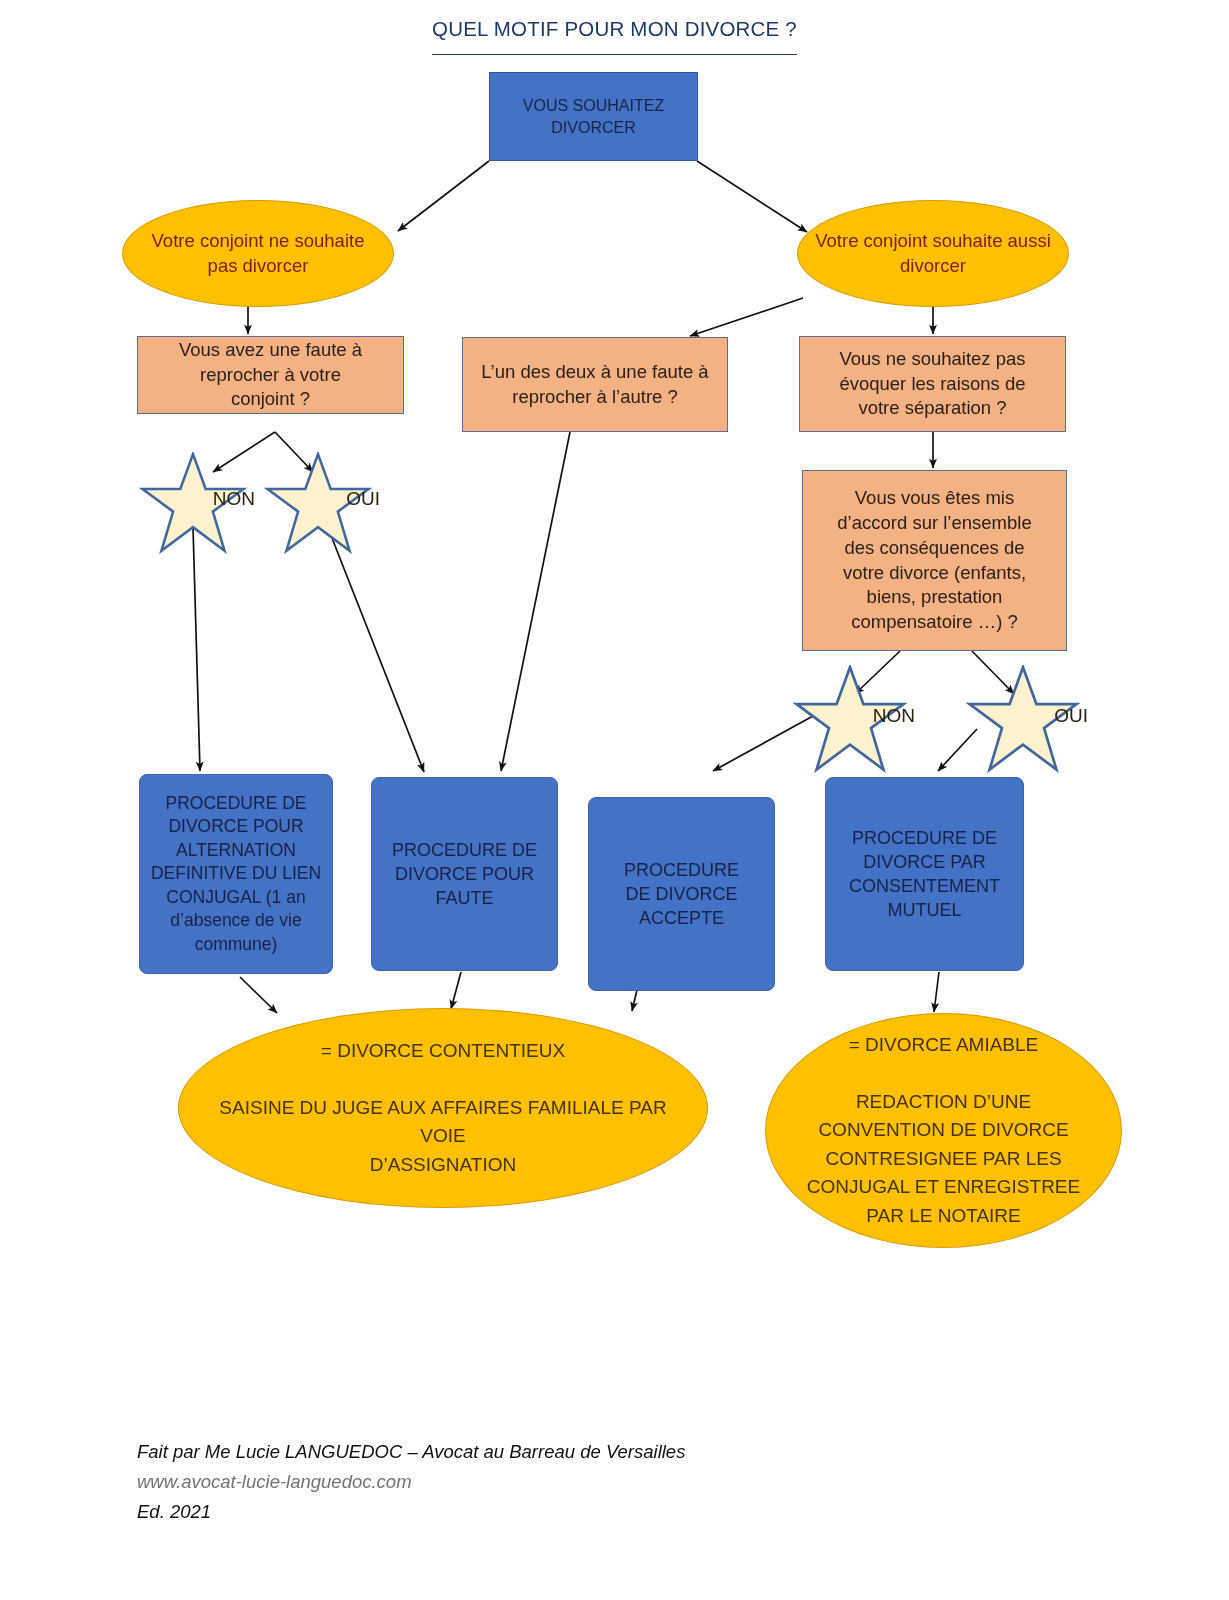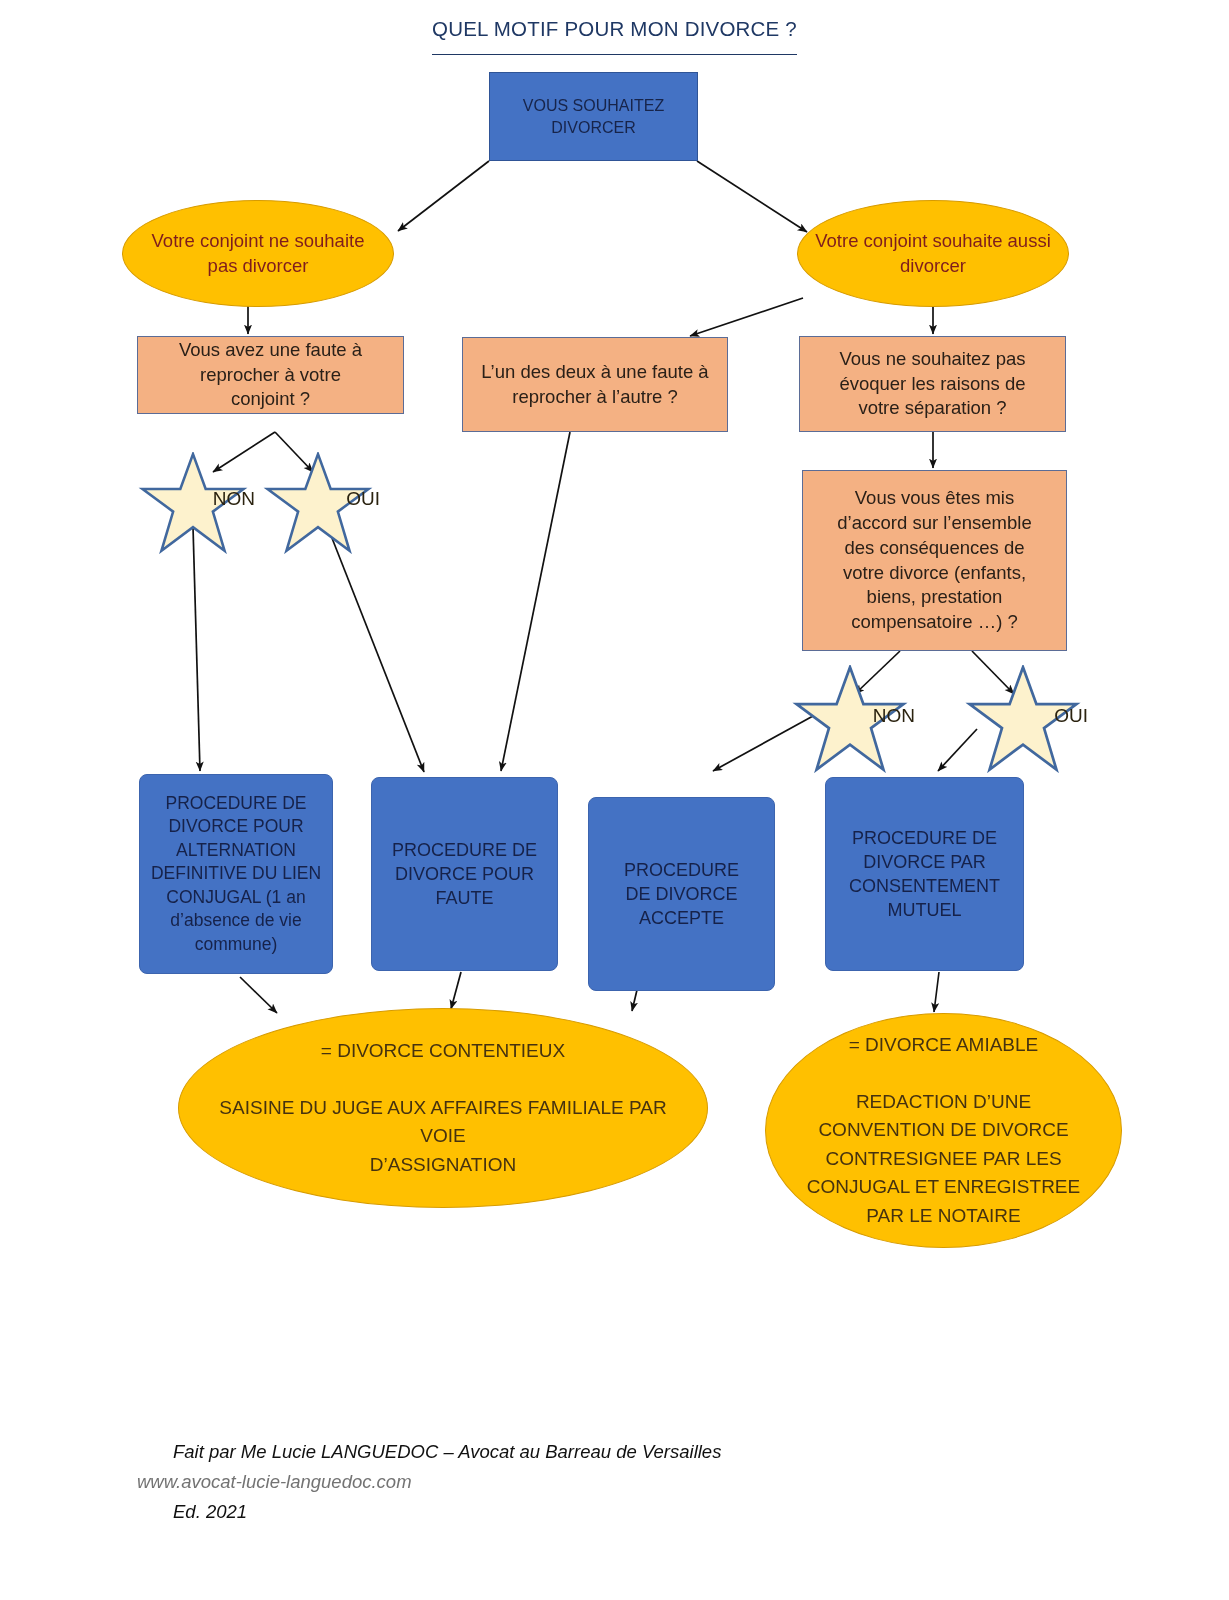--- a/index.html
+++ b/index.html
@@ -113,21 +113,21 @@
     font-size: 18.5px;
     font-style: italic;
     color: #111111;
     line-height: 1.62;
     z-index: 3;
   }
   #footer .link {
     color: #737373;
     display: block;
   }
-  #footer .line { display: block; margin-left: 36px; }
+  #footer .line { display: block; }
 </style>
 </head>
 <body>
 
 <div id="page">
 
   <div id="title"><span>QUEL MOTIF POUR MON DIVORCE ?</span></div>
 
   <svg id="edges" viewBox="0 0 1229 1600">
     <defs>

